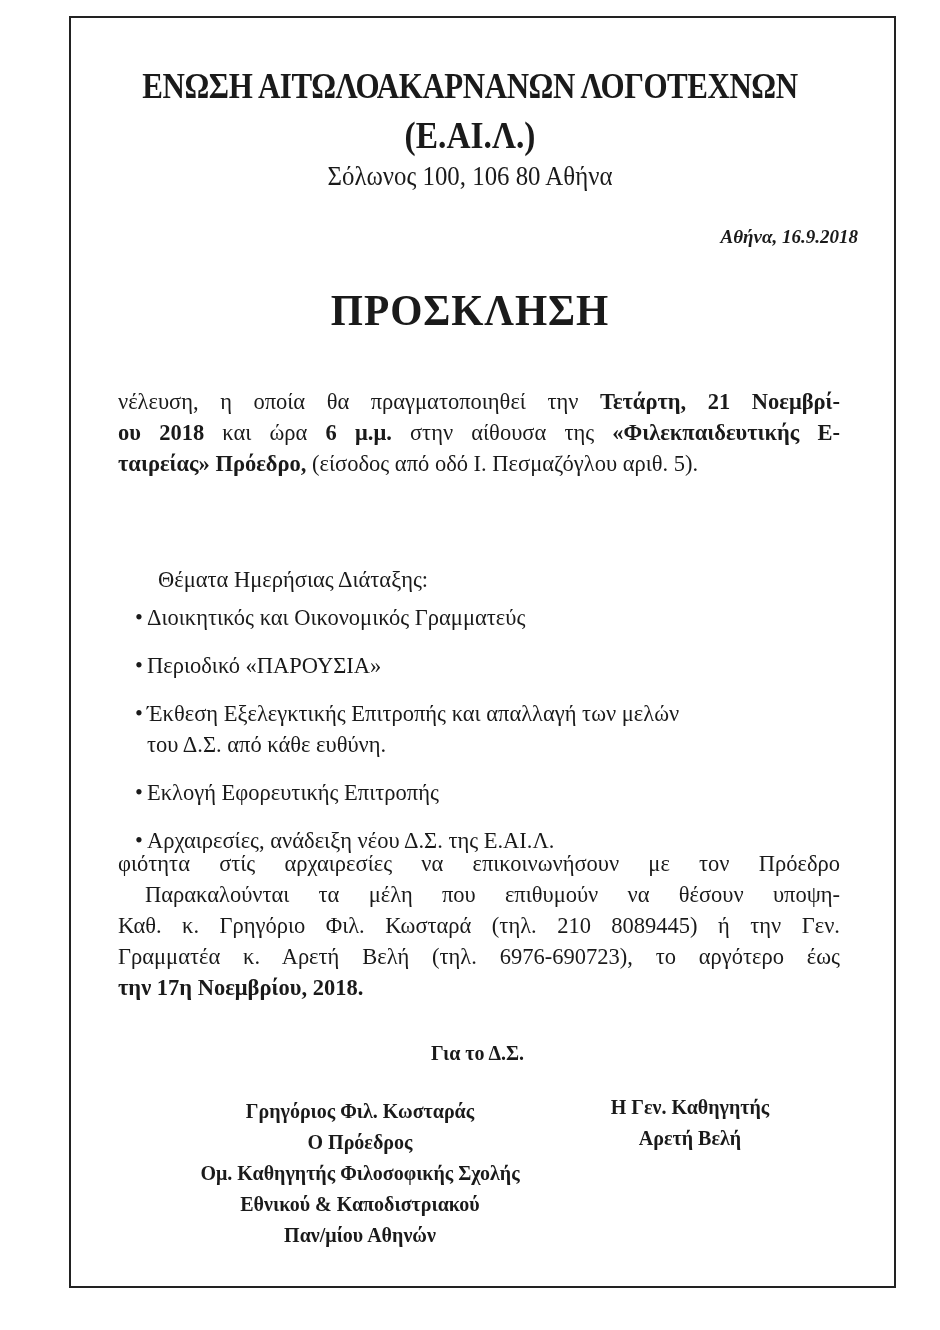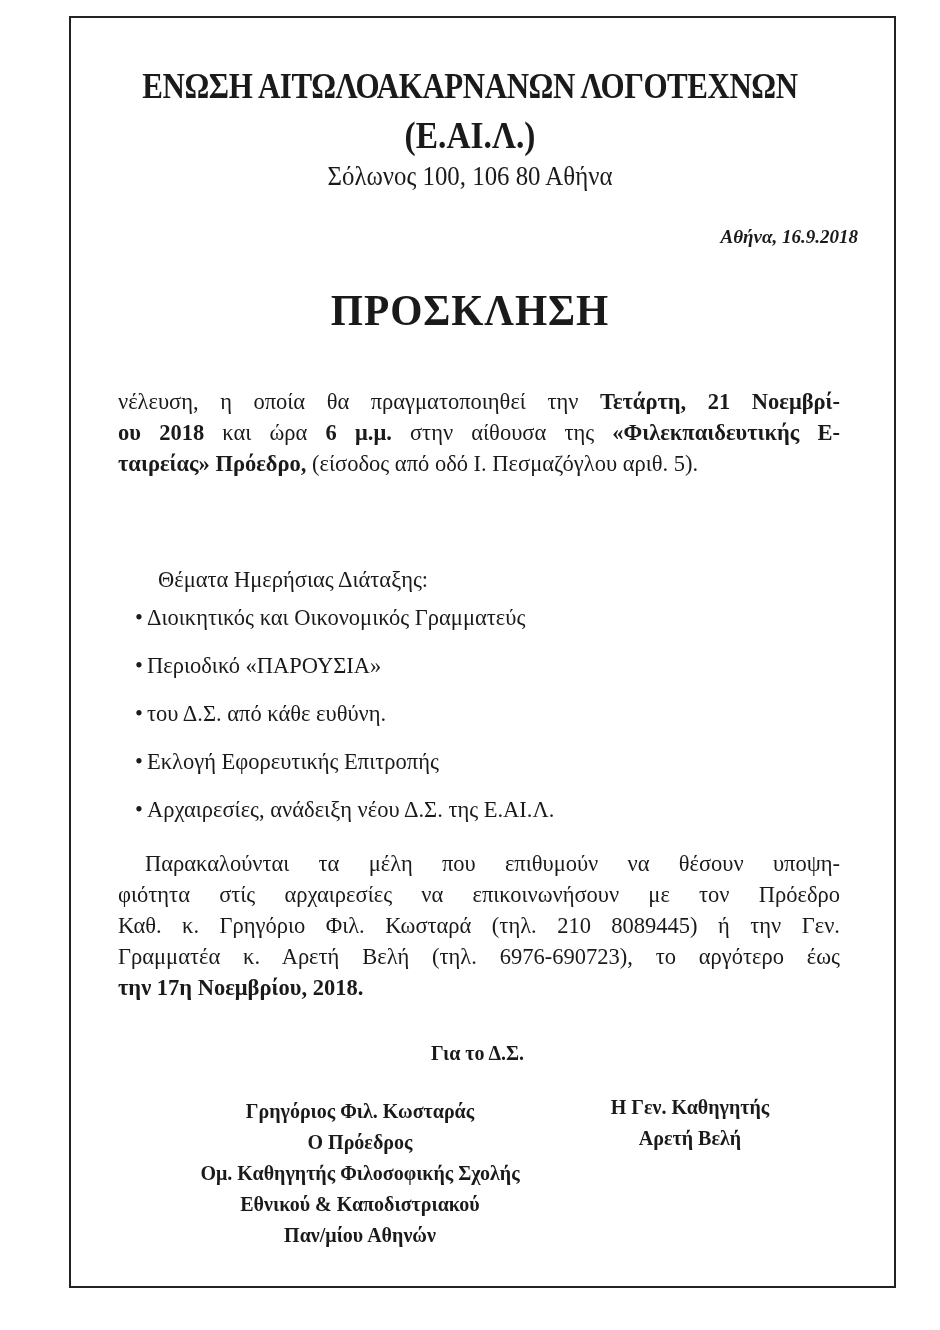--- a/index.html
+++ b/index.html
@@ -165,35 +165,36 @@
   <li>
     <span class="bullet">•</span>
     <span class="line">Διοικητικός και Οικονομικός Γραμματεύς</span>
   </li>
   <li>
     <span class="bullet">•</span>
     <span class="line">Περιοδικό «ΠΑΡΟΥΣΙΑ»</span>
   </li>
   <li>
     <span class="bullet">•</span>
+    <span class="line">Έκθεση Εξελεγκτικής Επιτροπής και απαλλαγή των μελών</span>
     <span class="line">του Δ.Σ. από κάθε ευθύνη.</span>
   </li>
   <li>
     <span class="bullet">•</span>
     <span class="line">Εκλογή Εφορευτικής Επιτροπής</span>
   </li>
   <li>
     <span class="bullet">•</span>
     <span class="line">Αρχαιρεσίες, ανάδειξη νέου Δ.Σ. της Ε.ΑΙ.Λ.</span>
   </li>
 </ul>
 
 <div class="body-text para2">
+  <span class="line justify">φιότητα στίς αρχαιρεσίες να επικοινωνήσουν με τον Πρόεδρο</span>
   <span class="line justify indent">Παρακαλούνται τα μέλη που επιθυμούν να θέσουν υποψη-</span>
-  <span class="line justify">φιότητα στίς αρχαιρεσίες να επικοινωνήσουν με τον Πρόεδρο</span>
   <span class="line justify">Καθ. κ. Γρηγόριο Φιλ. Κωσταρά (τηλ. 210 8089445) ή την Γεν.</span>
   <span class="line justify">Γραμματέα κ. Αρετή Βελή (τηλ. 6976-690723), το αργότερο έως</span>
   <b class="line">την 17η Νοεμβρίου, 2018.</b>
 </div>
 
 <div class="sig-for">Για το Δ.Σ.</div>
 
 <div class="sig-block sig-left">
   <div>Γρηγόριος Φιλ. Κωσταράς</div>
   <div>Ο Πρόεδρος</div>

